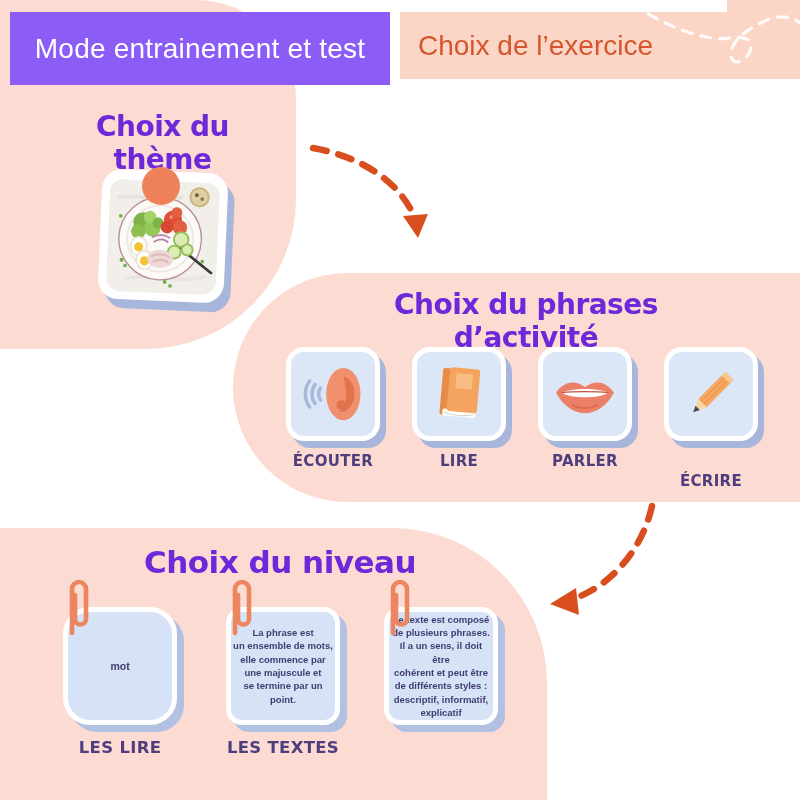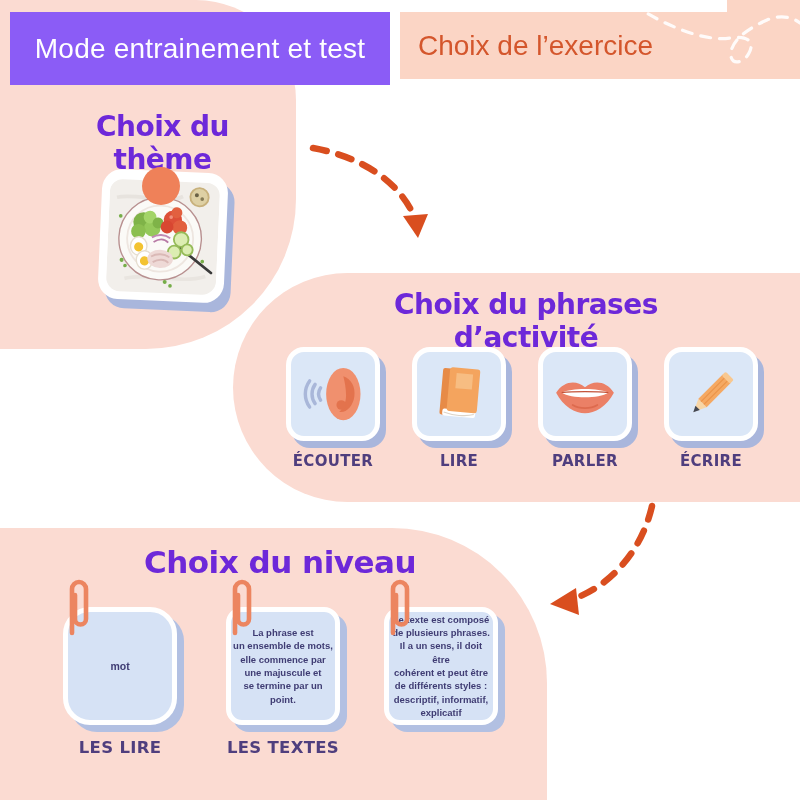--- a/index.html
+++ b/index.html
@@ -39,21 +39,21 @@
     background:#ef8159;z-index:6;}
   
   .arrow{position:absolute;pointer-events:none;}
   
   .dcard{position:absolute;top:347px;width:84px;height:84px;background:#dbe7f7;
     border:5px solid #ffffff;border-radius:18px;box-shadow:6px 7px 0 #a9b6dc;
     display:flex;align-items:center;justify-content:center;cursor:pointer;}
   .dcard-1{left:286px;} .dcard-2{left:412px;} .dcard-3{left:538px;} .dcard-4{left:664px;}
   .dlabel{position:absolute;top:452px;width:94px;text-align:center;color:#4f3e7e;
     font-weight:700;font-size:15px;letter-spacing:.3px;font-family:"DejaVu Sans",sans-serif;}
-  .dlabel-1{left:286px;} .dlabel-2{left:412px;} .dlabel-3{left:538px;} .dlabel-4{left:664px;}
+  .dlabel-1{left:286px;} .dlabel-2{left:412px;} .dlabel-3{left:538px;} .dlabel-4{left:664px;margin-top:20px;}
   
   .ncard{position:absolute;top:607px;width:104px;height:108px;background:#d6e2f5;
     border:5px solid #ffffff;border-radius:16px;box-shadow:7px 7px 0 #b2c0e2;
     display:flex;align-items:center;justify-content:center;cursor:pointer;}
   .ncard-1{left:63px;border-radius:27px;} .ncard-2{left:226px;} .ncard-3{left:384px;}
   .note-text{color:#3f3c73;font-weight:700;font-size:9.5px;line-height:1.4;
     text-align:center;white-space:pre-line;padding:2px;}
   .ncard-1 .note-text{font-size:10.5px;}
   .clip{position:absolute;top:577px;width:24px;height:60px;z-index:5;pointer-events:none;}
   .clip-1{left:67px;} .clip-2{left:230px;} .clip-3{left:388px;}

